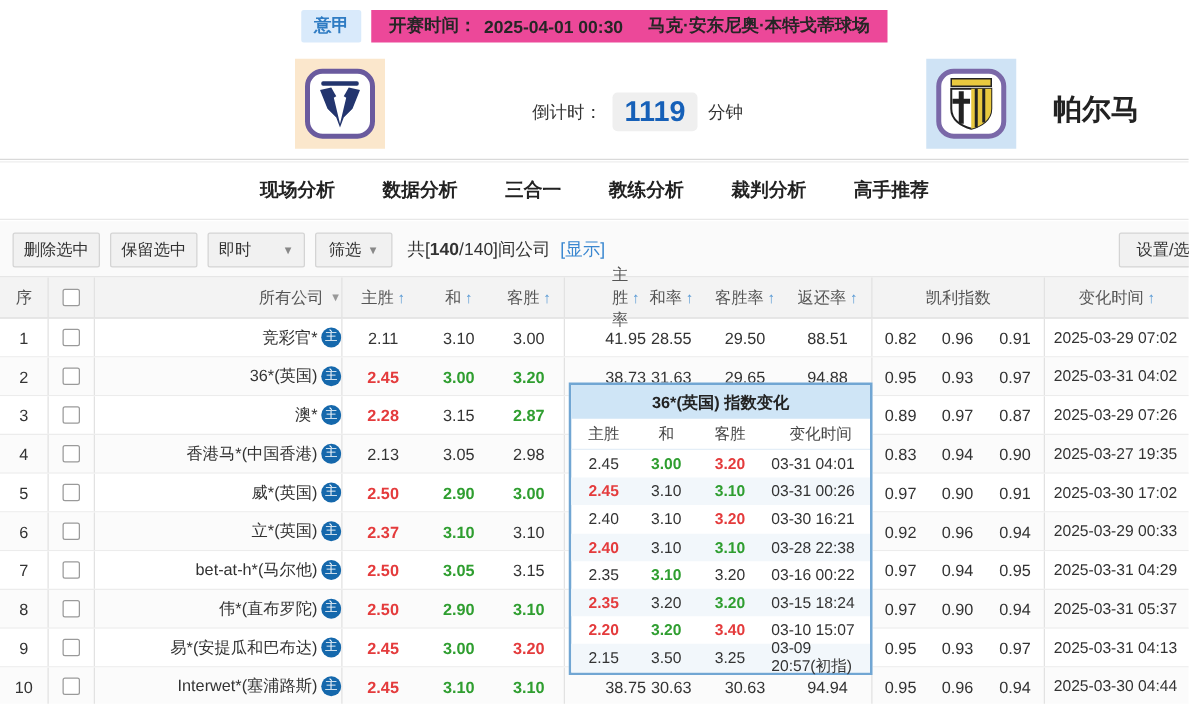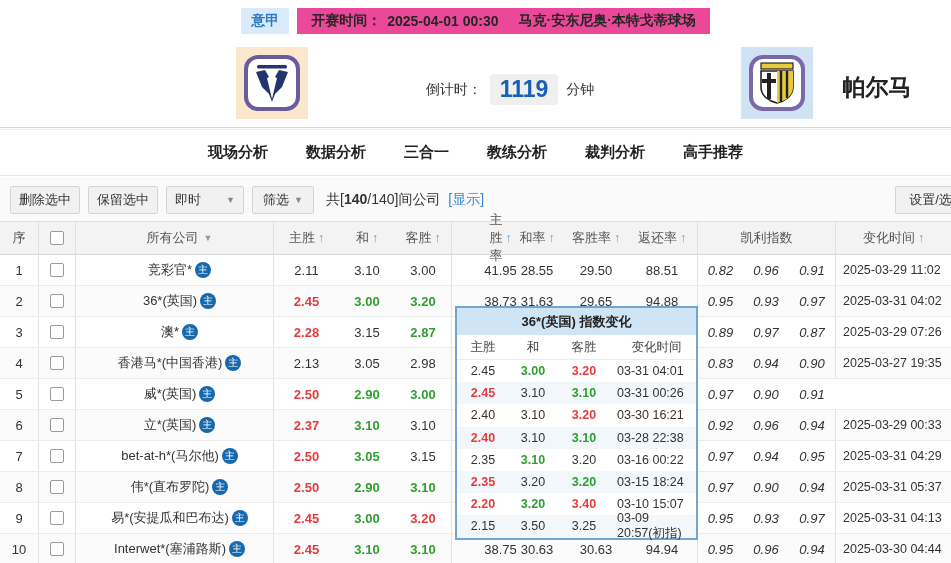--- a/index.html
+++ b/index.html
@@ -39,24 +39,24 @@
   .company-count b { font-weight:bold; }
   .show-link { color:#3a87d0; cursor:pointer; margin-left:4px; }
   .btn-settings { left:895px; width:84px; }
 
   
   .odds-table { position:absolute; left:0; top:222px; width:951px; }
   .thead { display:flex; height:33px; align-items:center; background:#f3f3f3; border-bottom:1px solid #d8d8d8; color:#555; }
   .trow  { display:flex; height:31px; align-items:center; border-bottom:1px solid #ececec; background:#fff; }
   .trow.alt { background:#fbfbfb; }
   .cell { display:flex; align-items:center; justify-content:center; height:100%; font-size:13px; }
-  .col-seq{width:38px;} .col-cb{width:37px;} .col-co{width:198px; justify-content:center; padding-left:10px;}
+  .col-seq{width:38px;} .col-cb{width:37px;} .col-co{width:198px; justify-content:flex-end; padding-left:10px;}
   .col-h{width:66px;} .col-d{width:56px;} .col-a{width:56px;}
   .col-hr{width:58px;padding-left:40px;} .col-dr{width:56px;} .col-ar{width:62px;} .col-rr{width:70px;}
-  .col-k{width:46px;font-style:italic;} .col-kg{width:138px;}
+  .col-k{width:46px;} .col-kg{width:138px;}
   .col-time{flex:1; justify-content:flex-start; padding-left:7px; font-size:12.5px;}
   .thead .col-time{ justify-content:center; padding-left:0; font-size:13px;}
   .sep { border-left:1px solid #e2e2e2; }
   .arrow { color:#5b9bd5; font-size:12px; margin-left:3px; }
   .hdr-caret { color:#999; font-size:9px; margin-left:5px; }
   .cb { width:14px; height:14px; border:1px solid #9a9a9a; border-radius:2px; background:#fff; cursor:pointer; }
   .co-name { color:#333; cursor:pointer; }
   .co-icon { width:16px; height:16px; border-radius:50%; background:#1568ac; color:#fff; font-size:10px; line-height:16px; text-align:center; margin-left:3px; cursor:pointer; flex:0 0 16px; }
   .c-r { color:#e43b3c; font-weight:bold; }
   .c-g { color:#2f9e30; font-weight:bold; }
@@ -200,21 +200,21 @@
           <div class="cell col-h sep c-k">2.11</div>
           <div class="cell col-d c-k">3.10</div>
           <div class="cell col-a c-k">3.00</div>
           <div class="cell col-hr sep">41.95</div>
           <div class="cell col-dr">28.55</div>
           <div class="cell col-ar">29.50</div>
           <div class="cell col-rr">88.51</div>
           <div class="cell col-k sep">0.82</div>
           <div class="cell col-k">0.96</div>
           <div class="cell col-k">0.91</div>
-          <div class="cell col-time sep">2025-03-29 11:02</div>
+          <div class="cell col-time sep">2025-03-29 07:02</div>
         </div>
         <div class="trow alt">
           <div class="cell col-seq">2</div>
           <div class="cell col-cb sep">
             <span class="cb"></span>
           </div>
           <div class="cell col-co sep">
             <span class="co-name">36*(英国)</span>
             <span class="co-icon">主</span>
           </div>
@@ -284,20 +284,21 @@
           <div class="cell col-h sep c-r">2.50</div>
           <div class="cell col-d c-g">2.90</div>
           <div class="cell col-a c-g">3.00</div>
           <div class="cell col-hr sep"></div>
           <div class="cell col-dr"></div>
           <div class="cell col-ar"></div>
           <div class="cell col-rr"></div>
           <div class="cell col-k sep">0.97</div>
           <div class="cell col-k">0.90</div>
           <div class="cell col-k">0.91</div>
+          <div class="cell col-time sep">2025-03-30 17:02</div>
         </div>
         <div class="trow alt">
           <div class="cell col-seq">6</div>
           <div class="cell col-cb sep">
             <span class="cb"></span>
           </div>
           <div class="cell col-co sep">
             <span class="co-name">立*(英国)</span>
             <span class="co-icon">主</span>
           </div>

